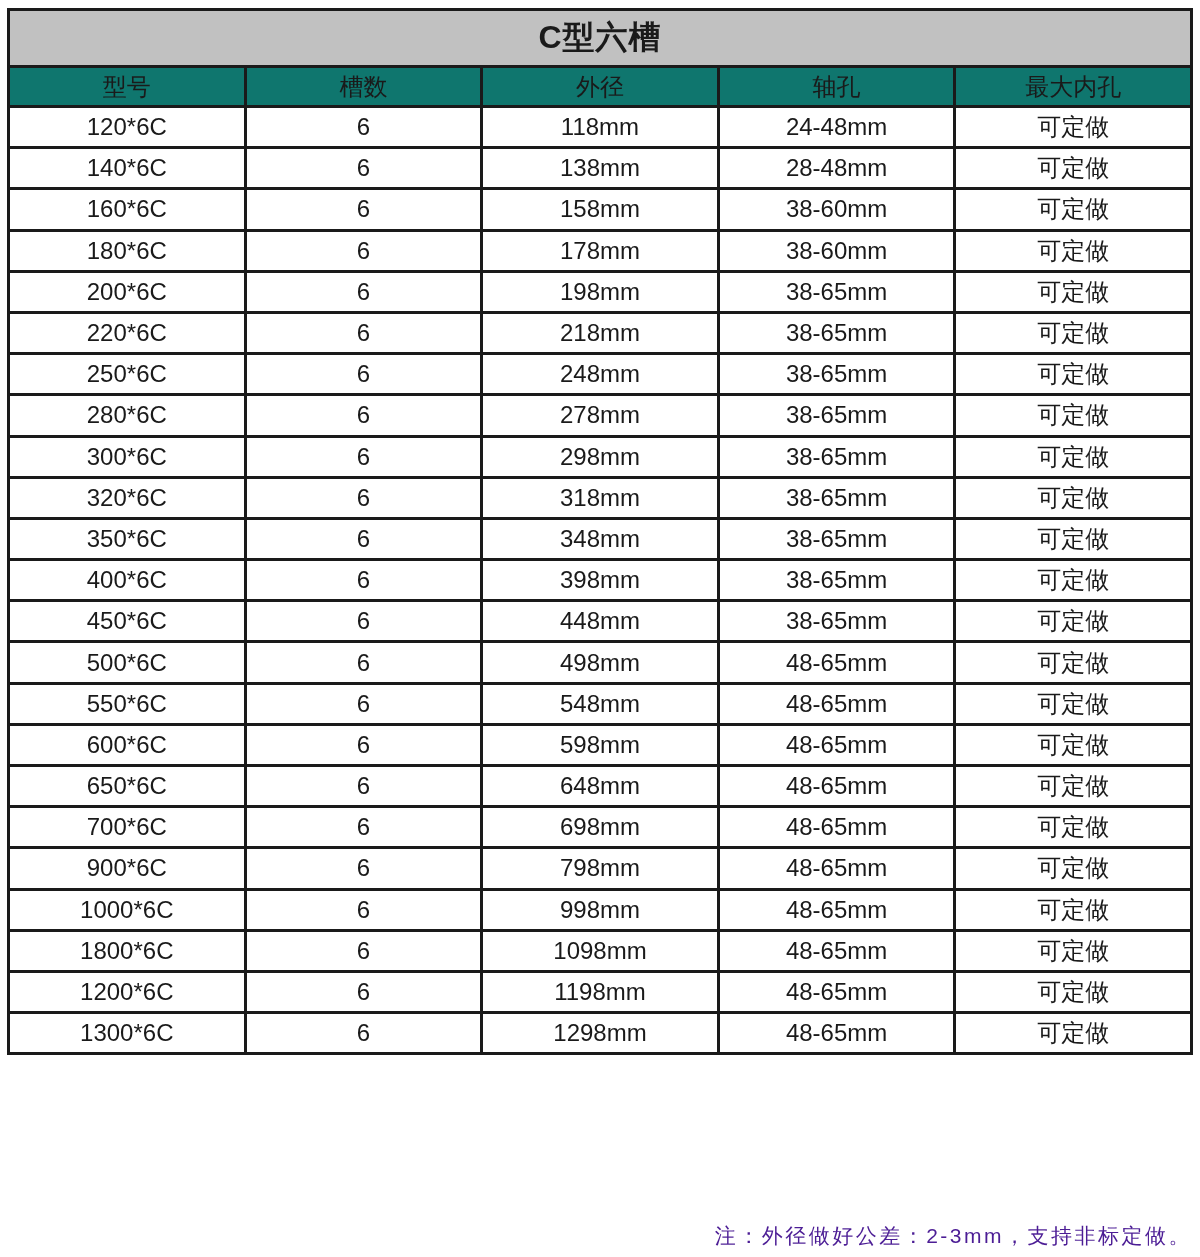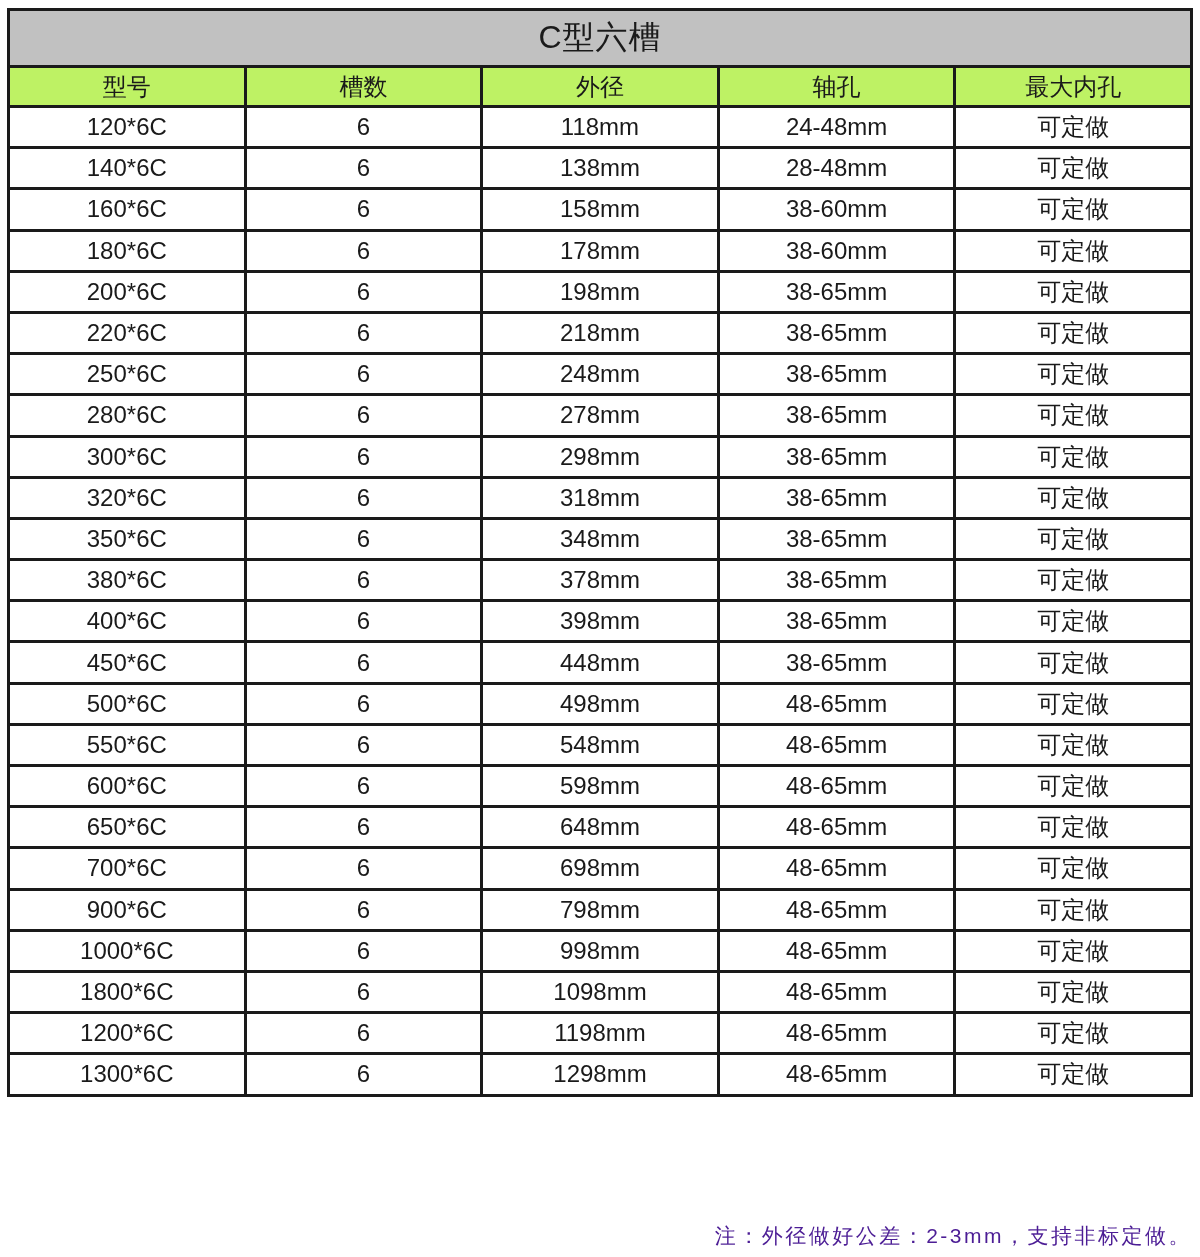--- a/index.html
+++ b/index.html
@@ -29,25 +29,25 @@
     vertical-align: middle;
     color: #1a1a1a;
     padding: 0;
     overflow: hidden;
     white-space: nowrap;
   }
   tr.title-row th {
     background: #c1c1c1;
     height: 54px;
     font-size: 32px;
-    font-weight: normal;
+    font-weight: bold;
     letter-spacing: 1px;
   }
   tr.header-row th {
-    background: #bef264;
+    background: #0f766e;
     height: 37px;
     font-size: 24px;
     font-weight: normal;
     text-align: center;
   }
   tbody td {
     height: 38.2px;
     font-size: 24px;
     background: #ffffff;
   }
@@ -150,27 +150,20 @@
           <td>可定做</td>
         </tr>
         <tr>
           <td>350*6C</td>
           <td>6</td>
           <td>348mm</td>
           <td>38-65mm</td>
           <td>可定做</td>
         </tr>
         <tr>
-          <td>380*6C</td>
-          <td>6</td>
-          <td>378mm</td>
-          <td>38-65mm</td>
-          <td>可定做</td>
-        </tr>
-        <tr>
           <td>400*6C</td>
           <td>6</td>
           <td>398mm</td>
           <td>38-65mm</td>
           <td>可定做</td>
         </tr>
         <tr>
           <td>450*6C</td>
           <td>6</td>
           <td>448mm</td>

